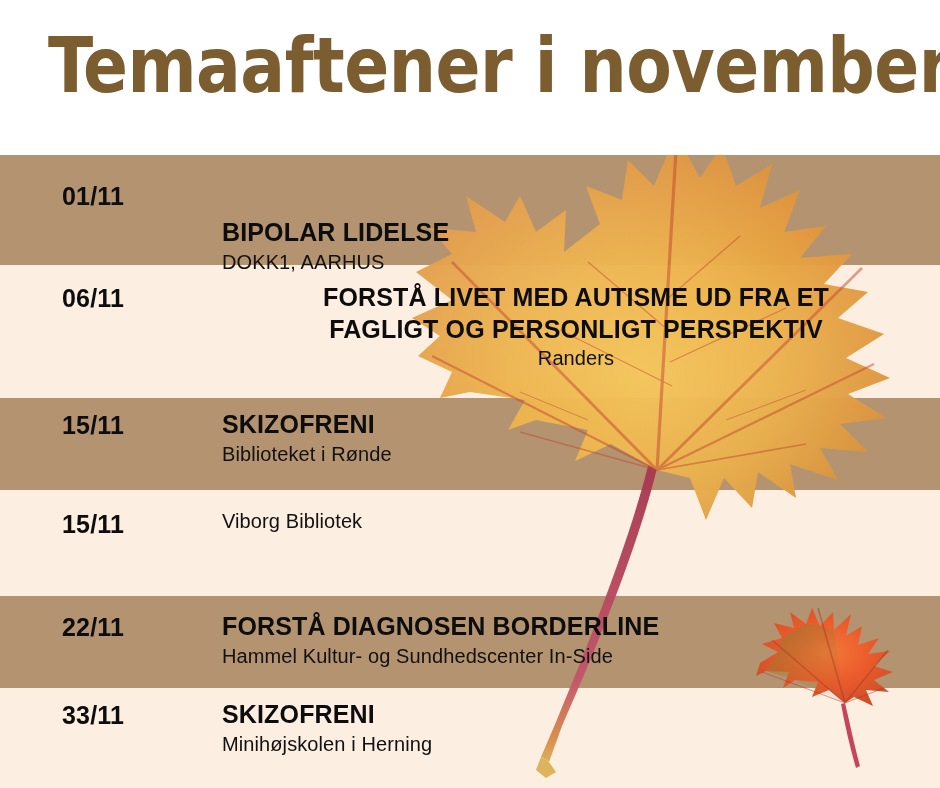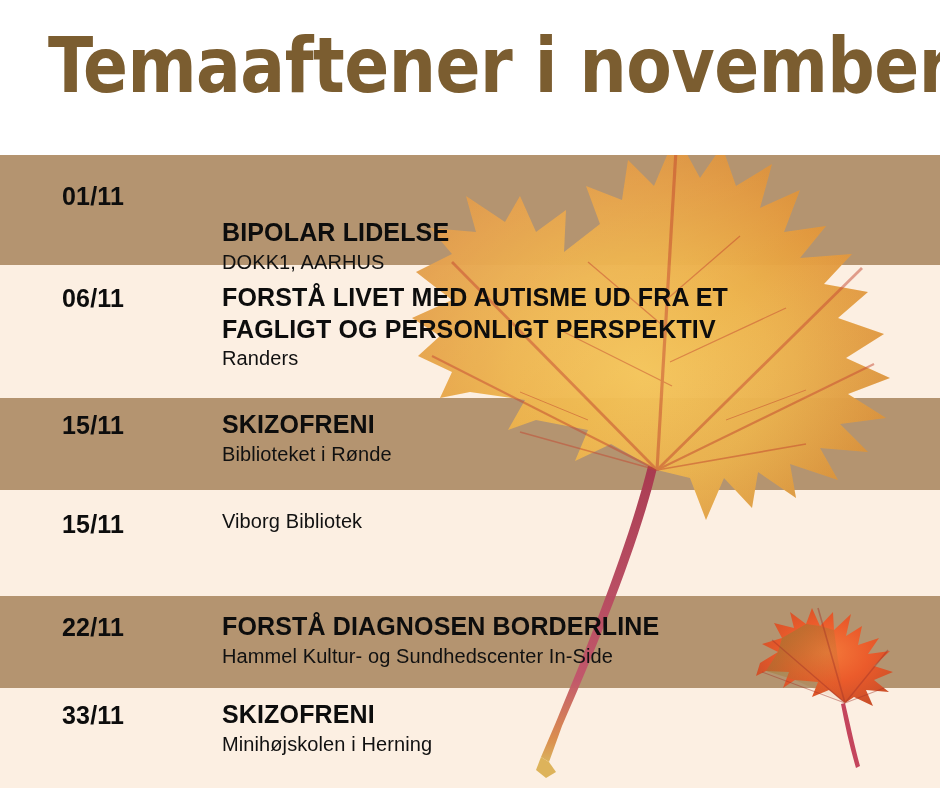--- a/index.html
+++ b/index.html
@@ -213,21 +213,21 @@
   </div>
 
   <div id="rows">
       <div class="row" style="top: 155px; height: 110px;">
         <div class="row-date" style="top: 27px;">01/11</div>
         <div class="row-body" style="top: 23px; margin-top: 39px;">
           <div class="row-title">BIPOLAR LIDELSE</div>
           <div class="row-venue">DOKK1, AARHUS</div>
         </div>
       </div>
-      <div class="row" style="top: 265px; height: 133px;">
+      <div class="row" style="top: 265px; height: 133px; text-align: center;">
         <div class="row-date" style="top: 19px;">06/11</div>
         <div class="row-body" style="top: 17px;">
           <div class="row-title">FORSTÅ LIVET MED AUTISME UD FRA ET
 FAGLIGT OG PERSONLIGT PERSPEKTIV</div>
           <div class="row-venue">Randers</div>
         </div>
       </div>
       <div class="row" style="top: 398px; height: 92px;">
         <div class="row-date" style="top: 13px;">15/11</div>
         <div class="row-body" style="top: 11px;">

